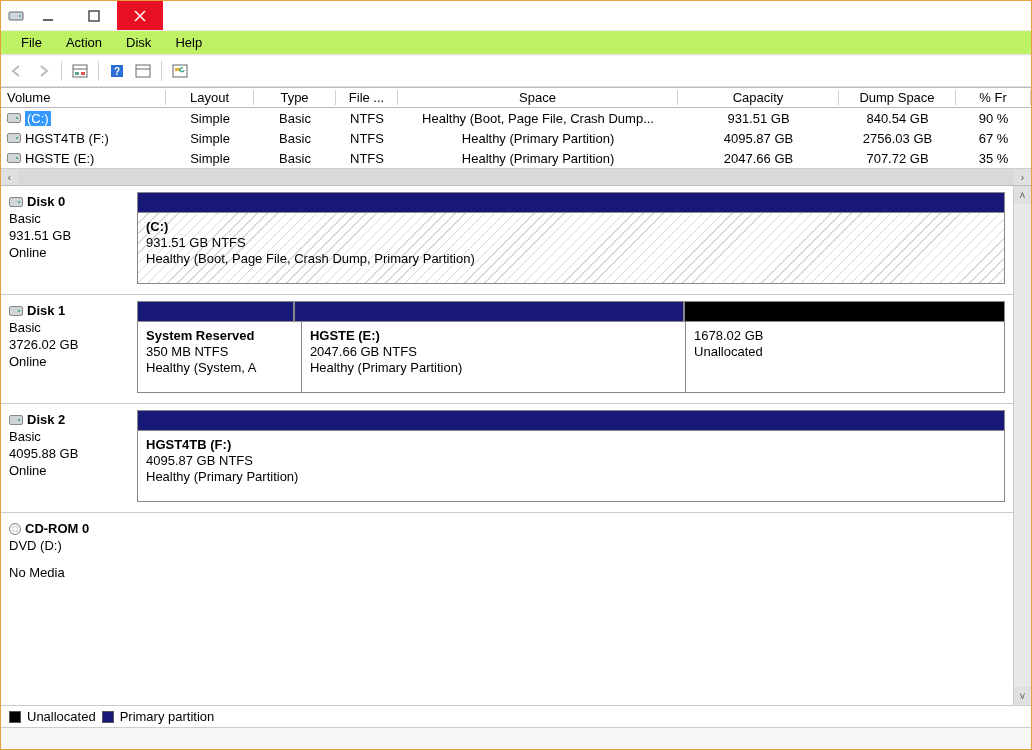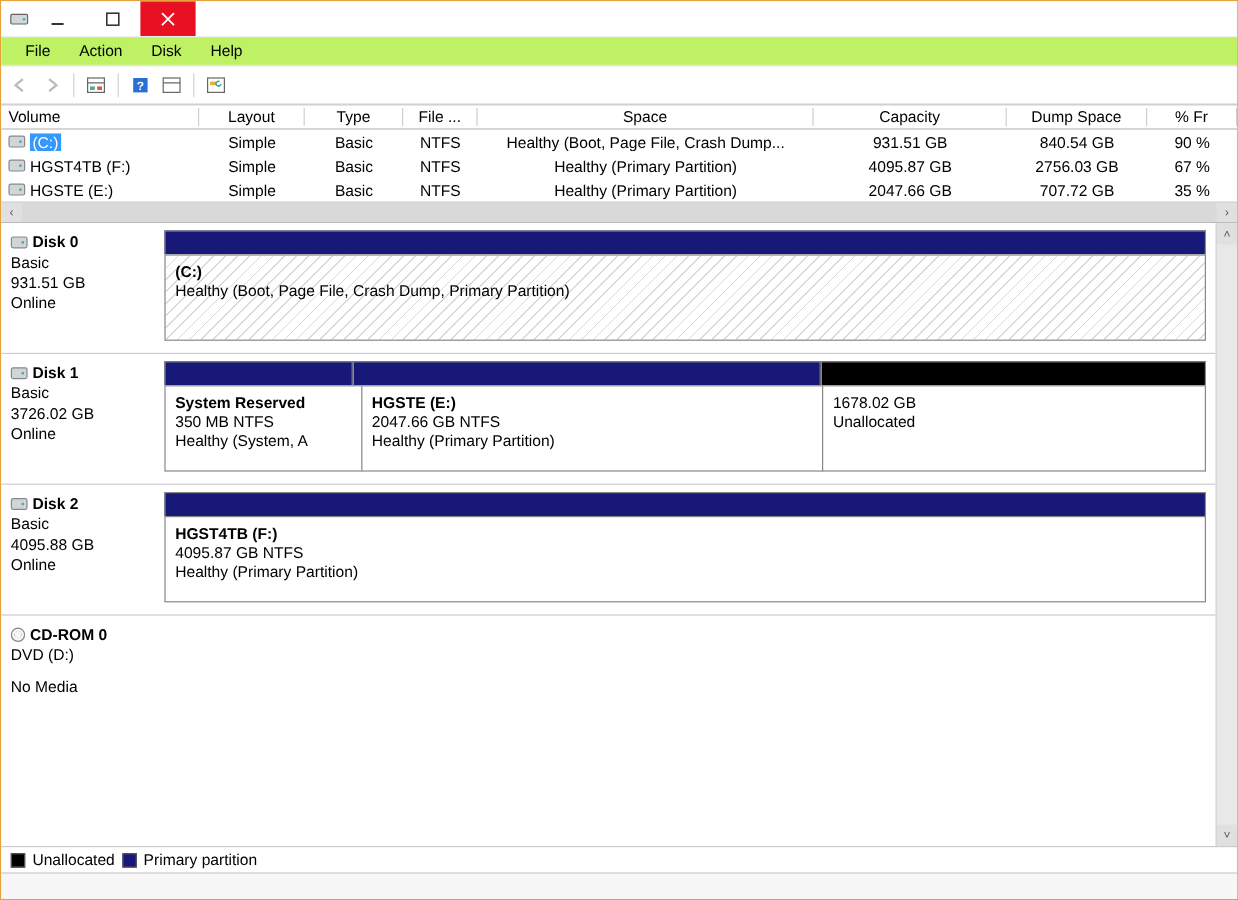--- a/index.html
+++ b/index.html
@@ -303,20 +303,21 @@
           <div>931.51 GB</div>
           <div>Online</div>
         </div>
         <div class="disk-parts">
           <div class="part-header">
             <div class="ph ph-navy" style="flex: 1 1 0%;"></div>
           </div>
           <div class="part-body">
             <div class="part hatched" style="flex: 1 1 0%;">
               <div class="pname">(C:)</div>
+              <div>931.51 GB NTFS</div>
               <div>Healthy (Boot, Page File, Crash Dump, Primary Partition)</div>
             </div>
           </div>
         </div>
       </div>
       <div class="disk-block">
         <div class="disk-info">
           <div class="dtitle">
             <span class="drive-ico"></span>
             <span>Disk 1</span>

